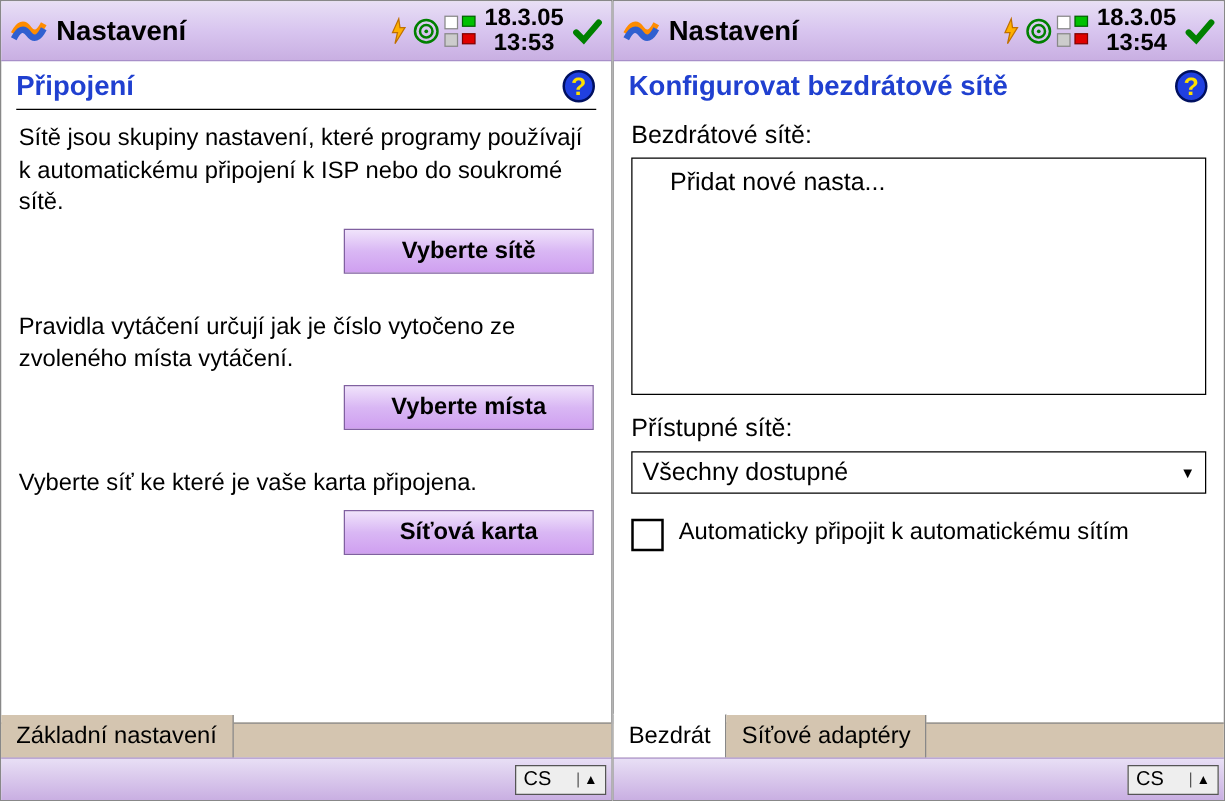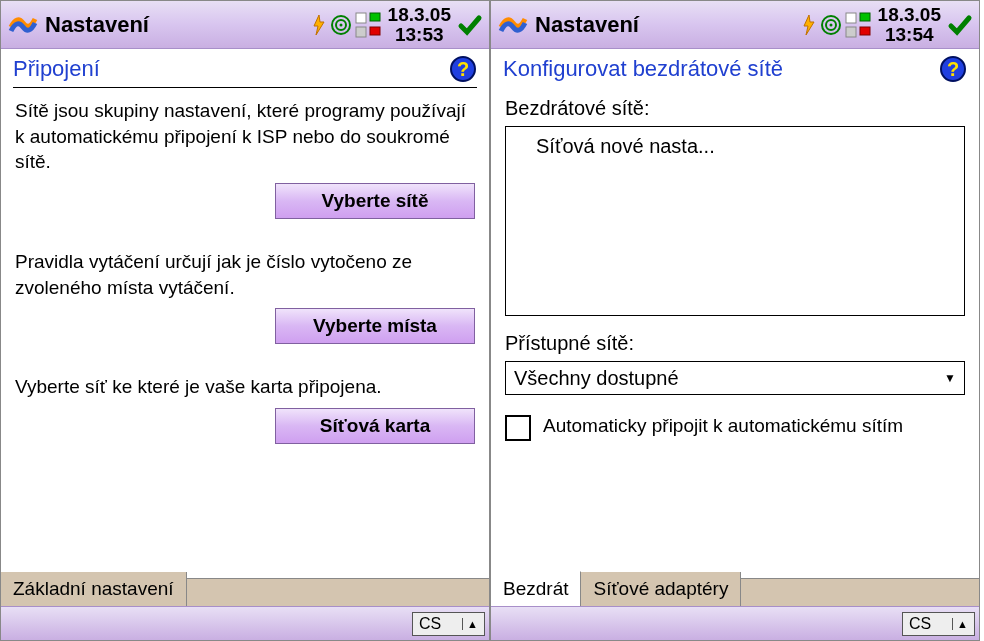--- a/index.html
+++ b/index.html
@@ -52,21 +52,21 @@
     line-height: 1.05;
     margin: 0 4px;
   }
   .section-header {
     display: flex;
     align-items: center;
     padding: 6px 12px 2px 12px;
   }
   .section-title {
     font-size: 22px;
-    font-weight: normal;
+    font-weight: bold;
     color: #2040d0;
   }
   .help-icon {
     margin-left: auto;
     width: 28px; height: 28px;
   }
   .divider {
     border-top: 1px solid #000;
     margin: 2px 12px 10px 12px;
   }
@@ -280,21 +280,21 @@
           <circle cx="14" cy="14" r="12" fill="#2040e0" stroke="#001060" stroke-width="2"></circle>
           <text x="14" y="21" text-anchor="middle" font-size="20" font-weight="bold" fill="#ffe000">?</text>
         </svg>
     </span>
   </div>
   <div class="divider" style="border:none"></div>
 
   <div class="content">
     <div class="label-l">Bezdrátové sítě:</div>
     <div class="listbox">
-      <div>Síťová nové nasta...</div>
+      <div>Přidat nové nasta...</div>
     </div>
 
     <div class="label-l">Přístupné sítě:</div>
     <div class="dropdown">
       <span>Všechny dostupné</span>
       <span class="dropdown-arrow">▼</span>
     </div>
 
     <div class="checkbox-row">
       <div class="checkbox"></div>

